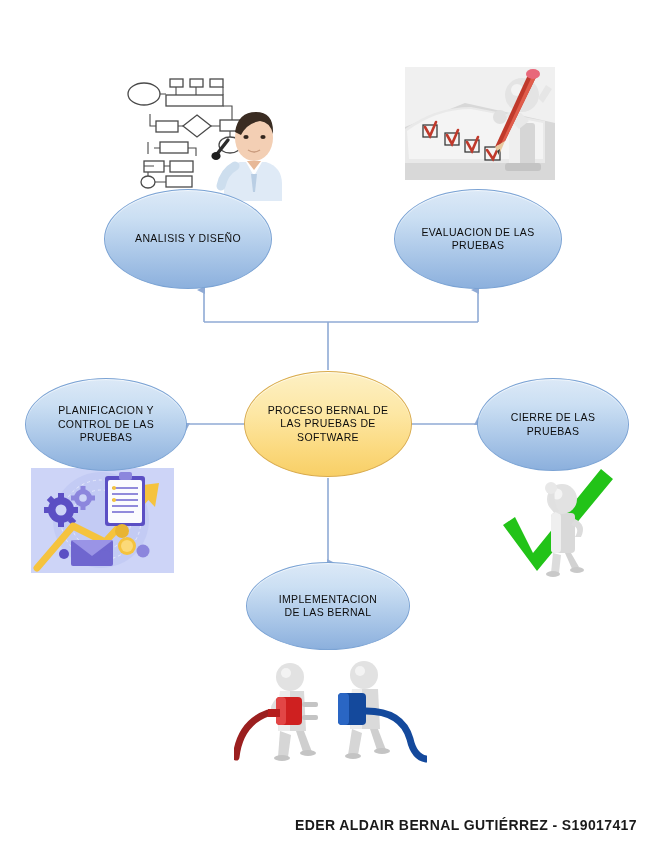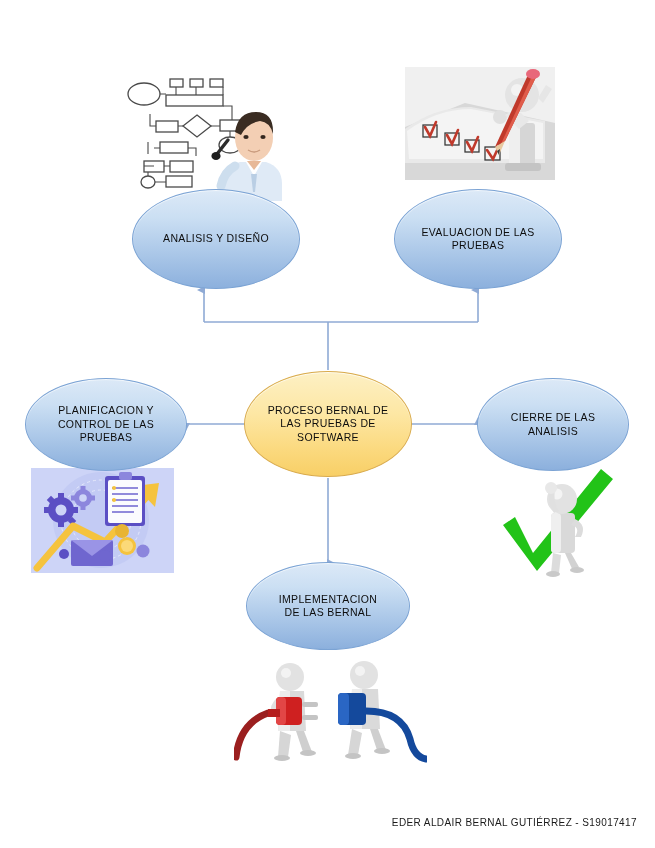--- a/index.html
+++ b/index.html
@@ -55,24 +55,25 @@
     position: absolute;
     overflow: hidden;
     z-index: 2;
   }
   .pic svg { display:block; width:100%; height:100%; }
 
   .footer {
     position: absolute;
     right: 18px;
     top: 817px;
-    font-size: 10px;
+    font-size: 14px;
     color: #1a1a1a;
     letter-spacing: 0.4px;
     white-space: nowrap;
+    font-weight: bold;
   }
 </style>
 </head>
 <body>
 
 <svg id="canvas" viewBox="0 0 655 848" xmlns="http://www.w3.org/2000/svg">
   <defs>
     <marker id="arrUp" markerWidth="8" markerHeight="8" refX="4" refY="7" orient="auto" markerUnits="userSpaceOnUse">
       <path d="M4,0 L8,8 L0,8 Z" fill="#8faad5"></path>
     </marker>
@@ -312,21 +313,21 @@
     </g>
 
     <g>
       <rect x="104" y="40" width="28" height="32" rx="4" fill="#14499c"></rect>
       <rect x="104" y="40" width="11" height="32" rx="4" fill="#2a66c4"></rect>
     </g>
     <path d="M132,58 Q168,58 176,86 Q180,104 192,106" stroke="#14499c" stroke-width="7" fill="none" stroke-linecap="round"></path>
   </svg>
 </div>
 
-<div class="node node-blue" style="left:132px; top:189px; width:168px; height:100px;">
+<div class="node node-blue" style="left:104px; top:189px; width:168px; height:100px;">
   <span class="node-label">ANALISIS Y DISEÑO</span>
 </div>
 
 <div class="node node-blue" style="left:394px; top:189px; width:168px; height:100px;">
   <span class="node-label">EVALUACION DE LAS
 PRUEBAS</span>
 </div>
 
 <div class="node node-blue" style="left:25px; top:378px; width:162px; height:93px;">
   <span class="node-label">PLANIFICACION Y
@@ -335,21 +336,21 @@
 </div>
 
 <div class="node node-yellow" style="left:244px; top:371px; width:168px; height:106px;">
   <span class="node-label">PROCESO BERNAL DE
 LAS PRUEBAS DE
 SOFTWARE</span>
 </div>
 
 <div class="node node-blue" style="left:477px; top:378px; width:152px; height:93px;">
   <span class="node-label">CIERRE DE LAS
-ANALISIS</span>
+PRUEBAS</span>
 </div>
 
 <div class="node node-blue" style="left:246px; top:562px; width:164px; height:88px;">
   <span class="node-label">IMPLEMENTACION
 DE LAS BERNAL</span>
 </div>
 
 <div class="footer">EDER ALDAIR BERNAL GUTIÉRREZ - S19017417</div>
 
 </body></html>

